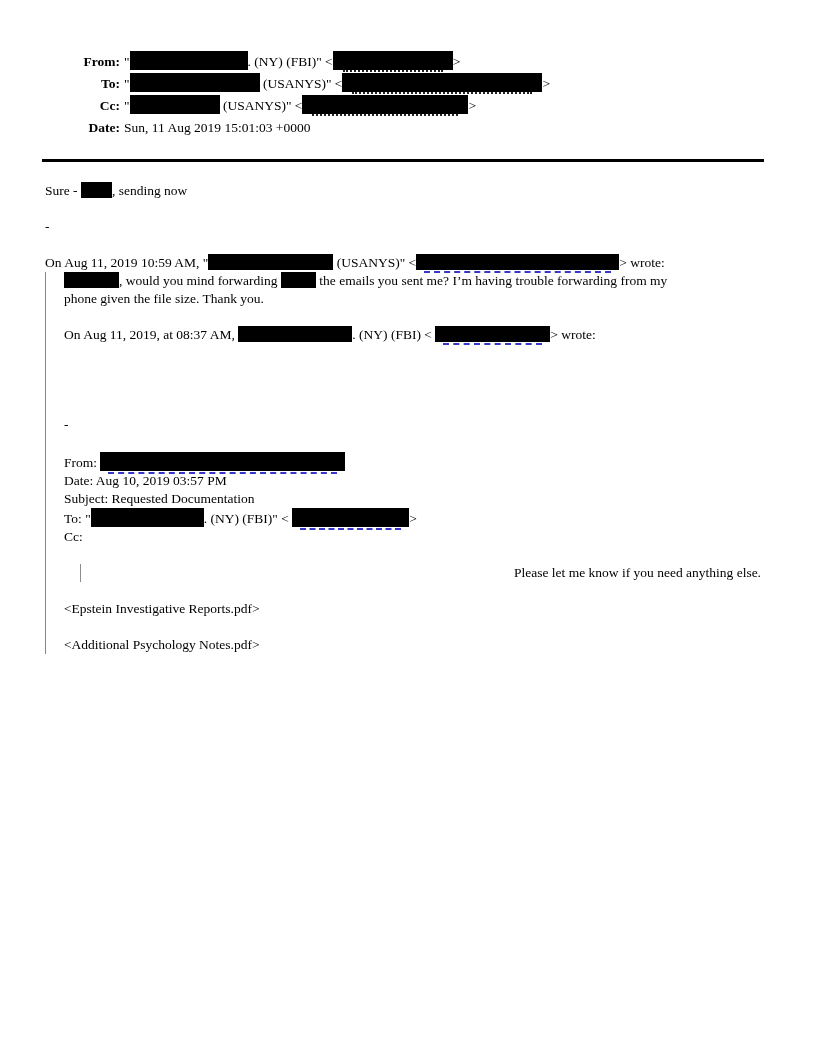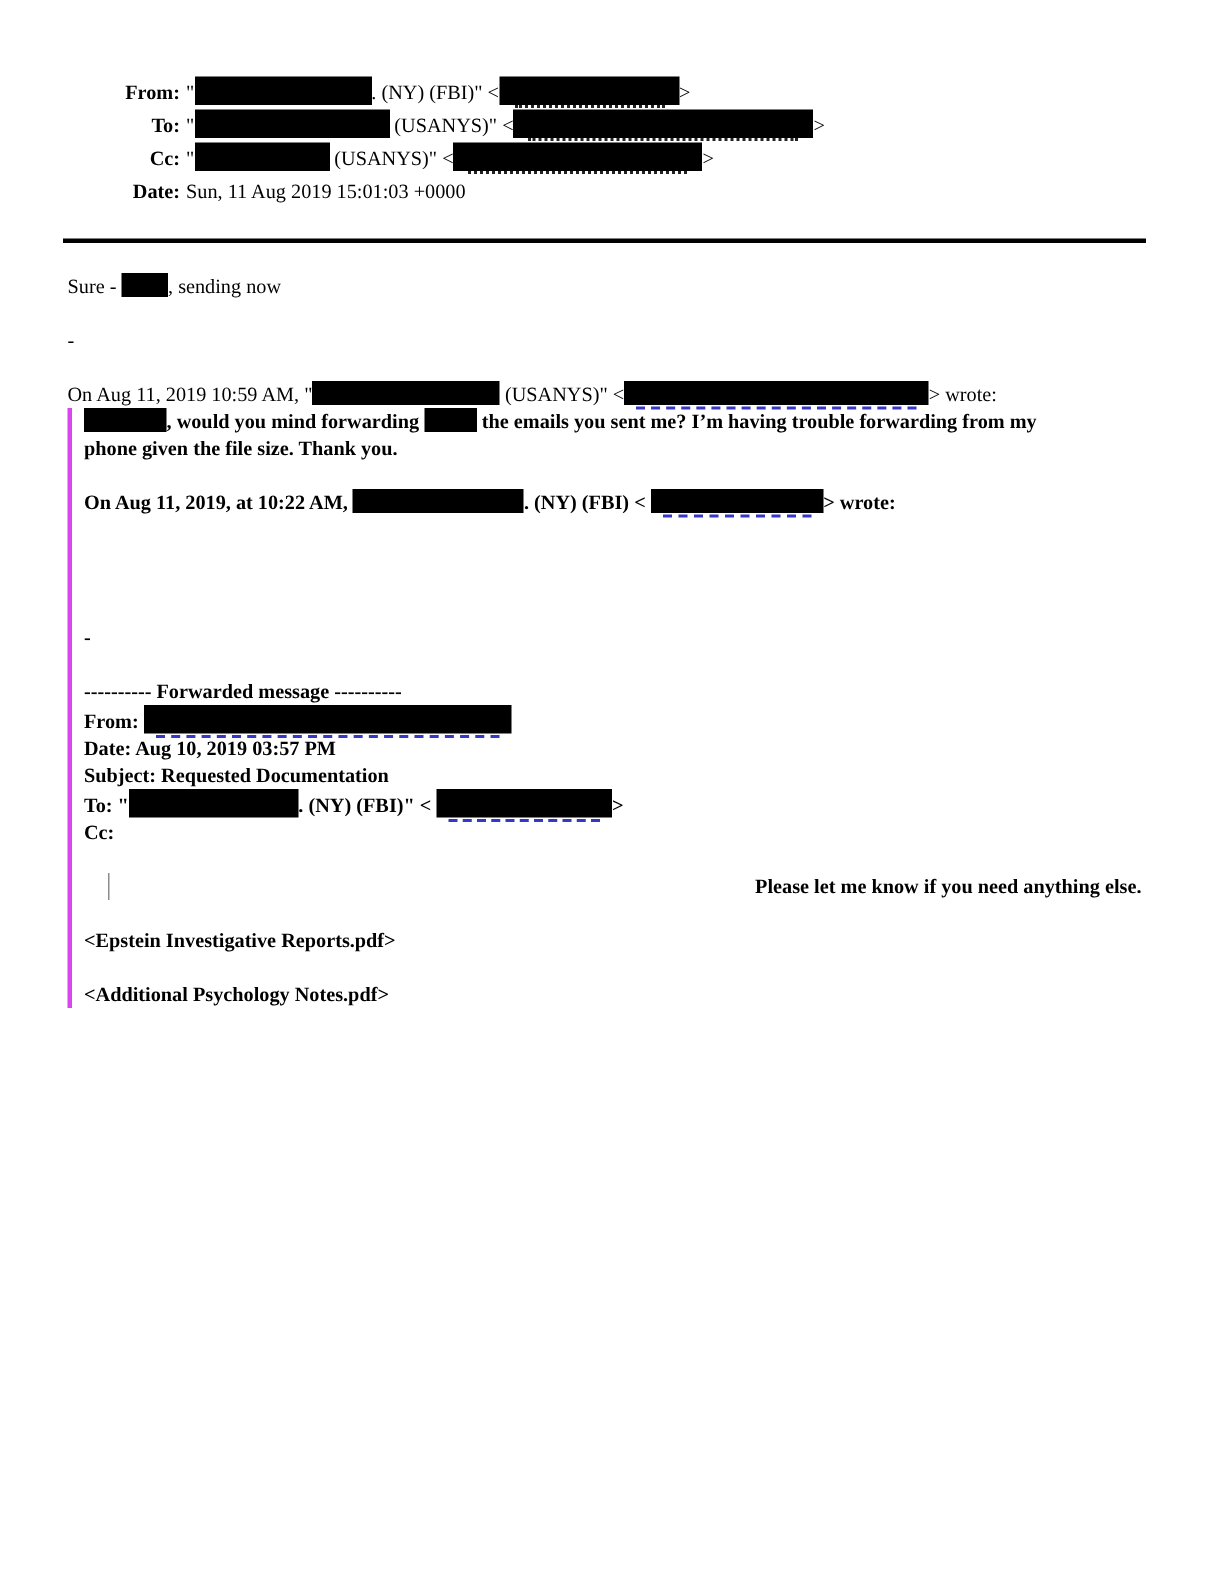--- a/index.html
+++ b/index.html
@@ -21,21 +21,21 @@
 
   
   .rule { margin: 20px 0 0 42px; width: 722px; height: 3px; background: #000; }
 
   
   .content { margin: 20px 55px 0 45px; }
   .line { line-height: 18px; min-height: 18px; white-space: normal; }
   .blank { height: 18px; }
   .b4 { height: 72px; }
   blockquote { margin: 0; }
-  .q1 { border-left: 3px solid #d946ef; padding-left: 8px; font-weight: bold; }
+  .q1 { border-left: 1px solid #d946ef; padding-left: 18px; }
   .q2 { margin-left: 16px; border-left: 1px solid #8c8c8c; padding-left: 7px; text-align: right; }
 
   
   .redact {
     display: inline-block; position: relative;
     background: #000; height: 16px; vertical-align: -3px;
   }
   .rh { height: 19px; vertical-align: -4px; }
   .peek-blue::after {
     content: ""; position: absolute; left: 8px; right: 8px; bottom: -3px;
@@ -78,27 +78,26 @@
     <div class="blank"></div>
     <div class="line">-</div>
     <div class="blank"></div>
 
     <div class="line"><span>On Aug 11, 2019 10:59 AM, "</span><span class="redact" style="width:125px"></span><span> (USANYS)" &lt;</span><span class="redact peek-blue" style="width:203px"></span><span>&gt; wrote:</span></div>
 
     <blockquote class="q1">
       <div class="line"><span class="redact" style="width:55px"></span><span>, would you mind forwarding </span><span class="redact" style="width:35px"></span><span> the emails you sent me? I’m having trouble forwarding from my</span><br><span>phone given the file size. Thank you.</span></div>
       <div class="blank"></div>
 
-      <div class="line"><span>On Aug 11, 2019, at 10:22 AM, </span><span class="redact" style="width:114px"></span><span>. (NY) (FBI) &lt; </span><span class="redact peek-blue" style="width:115px"></span><span>&gt; wrote:</span></div>
+      <div class="line"><span>On Aug 11, 2019, at 08:37 AM, </span><span class="redact" style="width:114px"></span><span>. (NY) (FBI) &lt; </span><span class="redact peek-blue" style="width:115px"></span><span>&gt; wrote:</span></div>
 
       <div class="b4"></div>
       <div class="line">-</div>
       <div class="blank"></div>
 
-      <div class="line">---------- Forwarded message ----------</div>
       <div class="line"><span>From:</span> <span class="redact rh peek-blue" style="width:245px"></span></div>
       <div class="line">Date: Aug 10, 2019 03:57 PM</div>
       <div class="line">Subject: Requested Documentation</div>
       <div class="line"><span>To: "</span><span class="redact rh" style="width:113px"></span><span>. (NY) (FBI)" &lt; </span><span class="redact rh peek-blue" style="width:117px"></span><span>&gt;</span></div>
       <div class="line">Cc:</div>
       <div class="blank"></div>
 
       <blockquote class="q2">
         <div class="line">Please let me know if you need anything else.</div>
       </blockquote>

